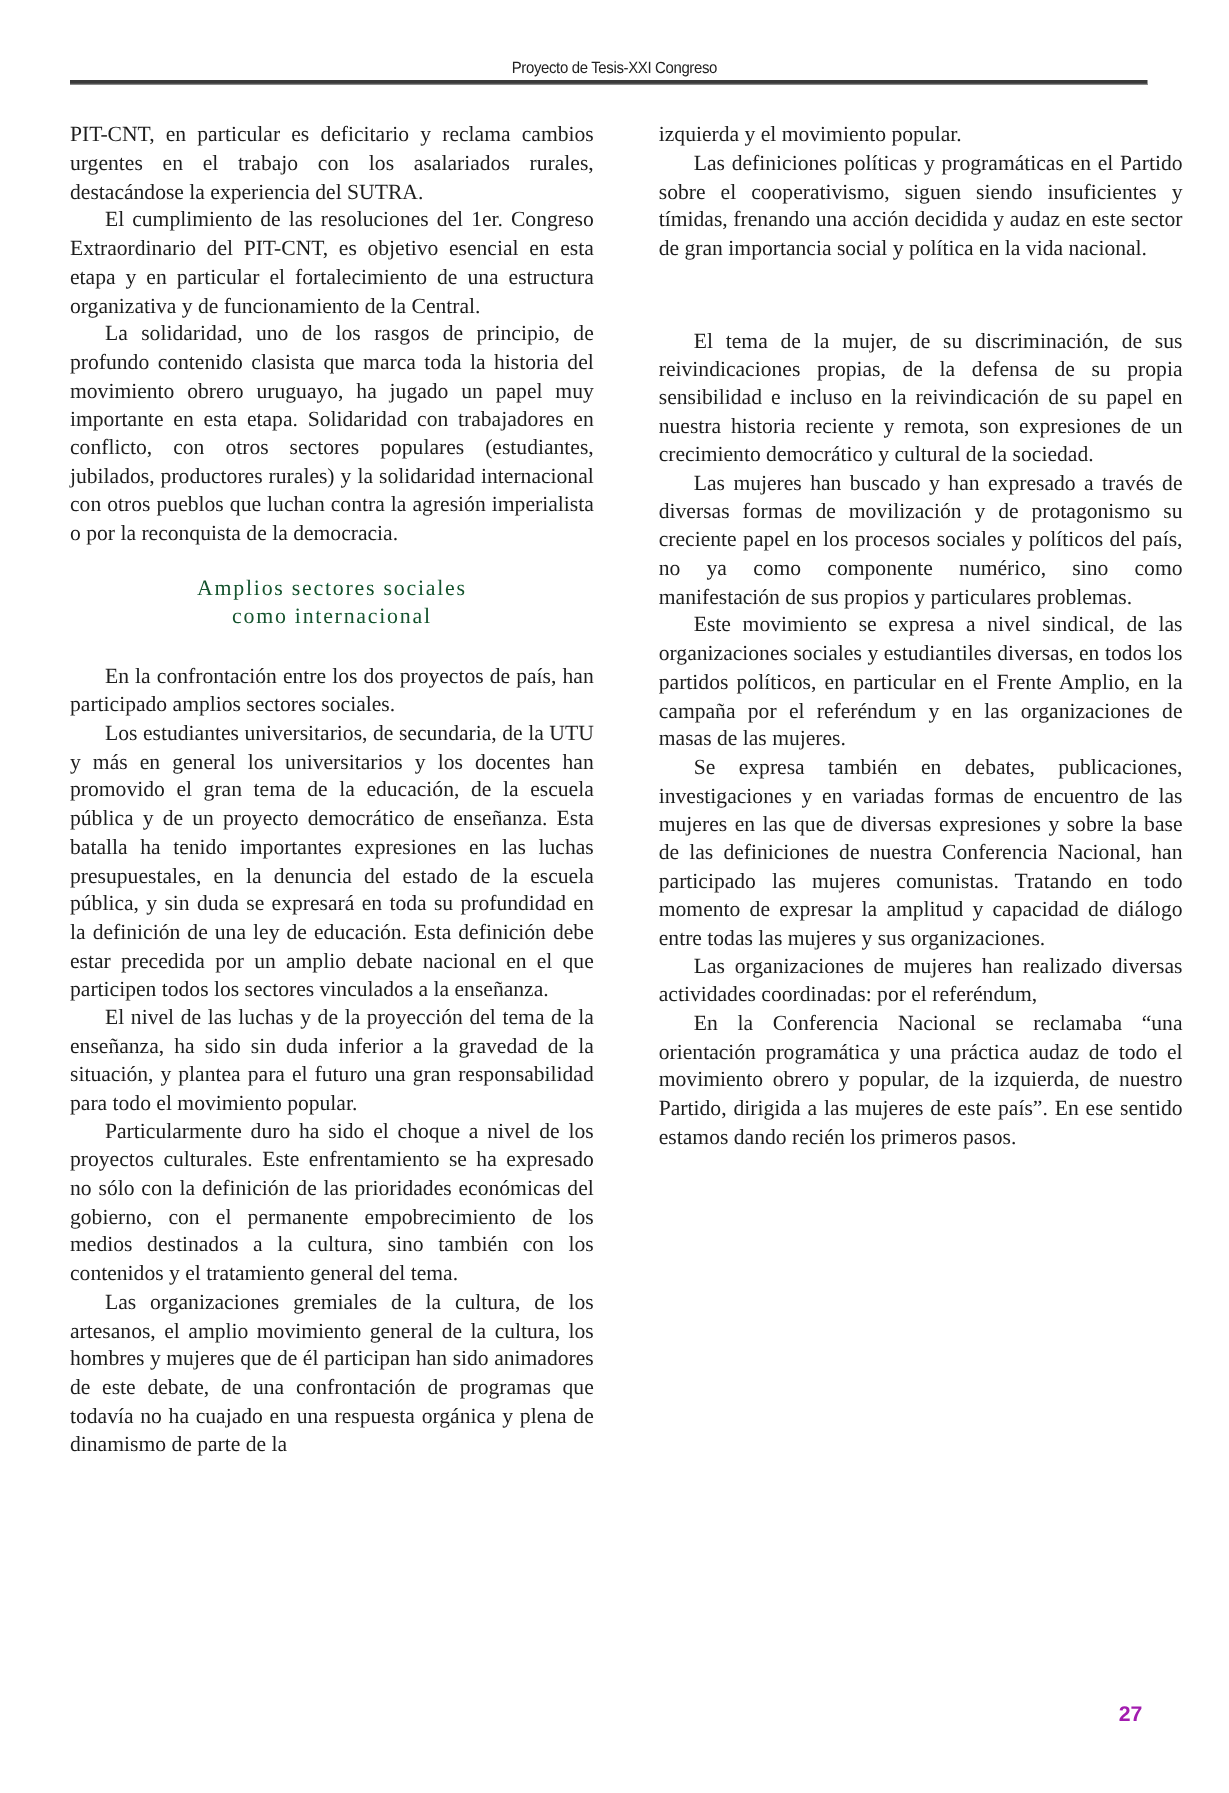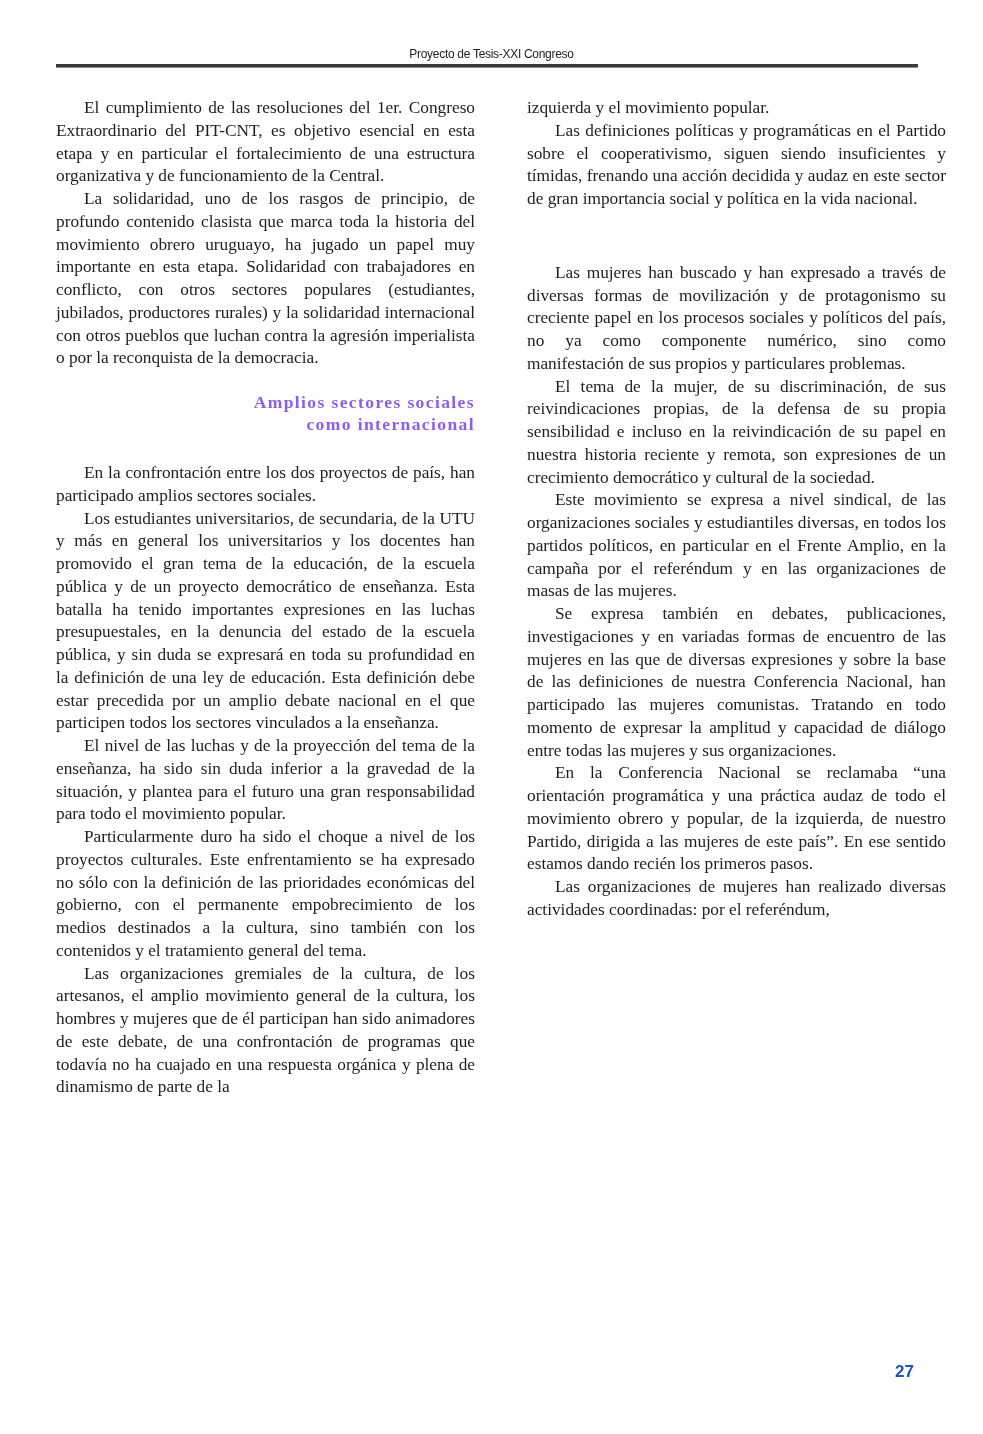--- a/index.html
+++ b/index.html
@@ -50,49 +50,50 @@
     .col-right { left: 527px; }
     .column p {
       margin: 0;
       text-indent: 0;
     }
     .column p.indent {
       text-indent: 28px;
     }
     .section-heading {
       font-family: "Liberation Serif", "DejaVu Serif", serif;
-      font-weight: bold;
+      font-weight: normal;
       font-size: 17.5px;
       letter-spacing: 1.4px;
       line-height: 22px;
       margin: 0;
-      color: #8b5cf6;
-      text-align: right;
+      color: #14532d;
+      text-align: center;
     }
     .gap-before-heading-left { height: 21px; }
     .gap-after-heading-left { height: 27px; }
     .gap-before-heading-right { height: 25px; }
     .gap-after-heading-right { height: 26px; }
     .page-number {
       position: absolute;
       top: 1362px;
       left: 895px;
       font-family: "Liberation Sans", "DejaVu Sans", sans-serif;
       font-weight: bold;
       font-size: 17px;
-      color: #1d4ed8;
+      color: #a21caf;
     }
   </style>
 </head>
 <body>
 
 <div class="running-header">Proyecto de Tesis-XXI Congreso</div>
 <div class="header-rule"></div>
 
 <div class="column col-left">
+  <p>PIT-CNT, en particular es deficitario y reclama cambios urgentes en el trabajo con los asalariados rurales, destacándose la experiencia del SUTRA.</p>
   <p class="indent">El cumplimiento de las resoluciones del 1er. Congreso Extraordinario del PIT-CNT, es objetivo esencial en esta etapa y en particular el fortalecimien­to de una estructura organizativa y de funcionamien­to de la Central.</p>
   <p class="indent">La solidaridad, uno de los rasgos de principio, de profundo contenido clasista que marca toda la histo­ria del movimiento obrero uruguayo, ha jugado un papel muy importante en esta etapa. Solidaridad con trabajadores en conflicto, con otros sectores popula­res (estudiantes, jubilados, productores rurales) y la solidaridad internacional con otros pueblos que luchan contra la agresión imperialista o por la reconquista de la democracia.</p>
 
   <div class="gap-before-heading-left"></div>
   <div>
     <div class="section-heading">Amplios sectores sociales</div>
     <div class="section-heading">como internacional</div>
   </div>
   <div class="gap-after-heading-left"></div>
 
@@ -103,21 +104,21 @@
   <p class="indent">Las organizaciones gremiales de la cultura, de los artesanos, el amplio movimiento general de la cultu­ra, los hombres y mujeres que de él participan han sido animadores de este debate, de una confrontación de programas que todavía no ha cuajado en una respuesta orgánica y plena de dinamismo de parte de la</p>
 </div>
 
 <div class="column col-right">
   <p>izquierda y el movimiento popular.</p>
   <p class="indent">Las definiciones políticas y programáticas en el Partido sobre el cooperativismo, siguen siendo insuficientes y tímidas, frenando una acción decidida y audaz en este sector de gran importancia social y política en la vida nacional.</p>
 
   <div class="gap-before-heading-right"></div>
   <div class="gap-after-heading-right"></div>
 
+  <p class="indent">El tema de la mujer, de su discriminación, de sus reivindicaciones propias, de la defensa de su propia sensibilidad e incluso en la reivindicación de su papel en nuestra historia reciente y remota, son expresiones de un crecimiento democrático y cultural de la socie­dad.</p>
   <p class="indent">Las mujeres han buscado y han expresado a través de diversas formas de movilización y de protagonis­mo su creciente papel en los procesos sociales y polí­ticos del país, no ya como componente numérico, sino como manifestación de sus propios y particulares problemas.</p>
-  <p class="indent">El tema de la mujer, de su discriminación, de sus reivindicaciones propias, de la defensa de su propia sensibilidad e incluso en la reivindicación de su papel en nuestra historia reciente y remota, son expresiones de un crecimiento democrático y cultural de la socie­dad.</p>
   <p class="indent">Este movimiento se expresa a nivel sindical, de las organizaciones sociales y estudiantiles diversas, en todos los partidos políticos, en particular en el Frente Amplio, en la campaña por el referéndum y en las organizaciones de masas de las mujeres.</p>
   <p class="indent">Se expresa también en debates, publicaciones, investigaciones y en variadas formas de encuentro de las mujeres en las que de diversas expresiones y sobre la base de las definiciones de nuestra Conferencia Nacional, han participado las mujeres comunistas. Tratando en todo momento de expresar la amplitud y capacidad de diálogo entre todas las mujeres y sus organizaciones.</p>
+  <p class="indent">Las organizaciones de mujeres han realizado diversas actividades coordinadas: por el referéndum,</p>
   <p class="indent">En la Conferencia Nacional se reclamaba “una orientación programática y una práctica audaz de todo el movimiento obrero y popular, de la izquierda, de nuestro Partido, dirigida a las mujeres de este país”. En ese sentido estamos dando recién los primeros pasos.</p>
-  <p class="indent">Las organizaciones de mujeres han realizado diversas actividades coordinadas: por el referéndum,</p>
 </div>
 
 <div class="page-number">27</div>
 
 </body></html>

